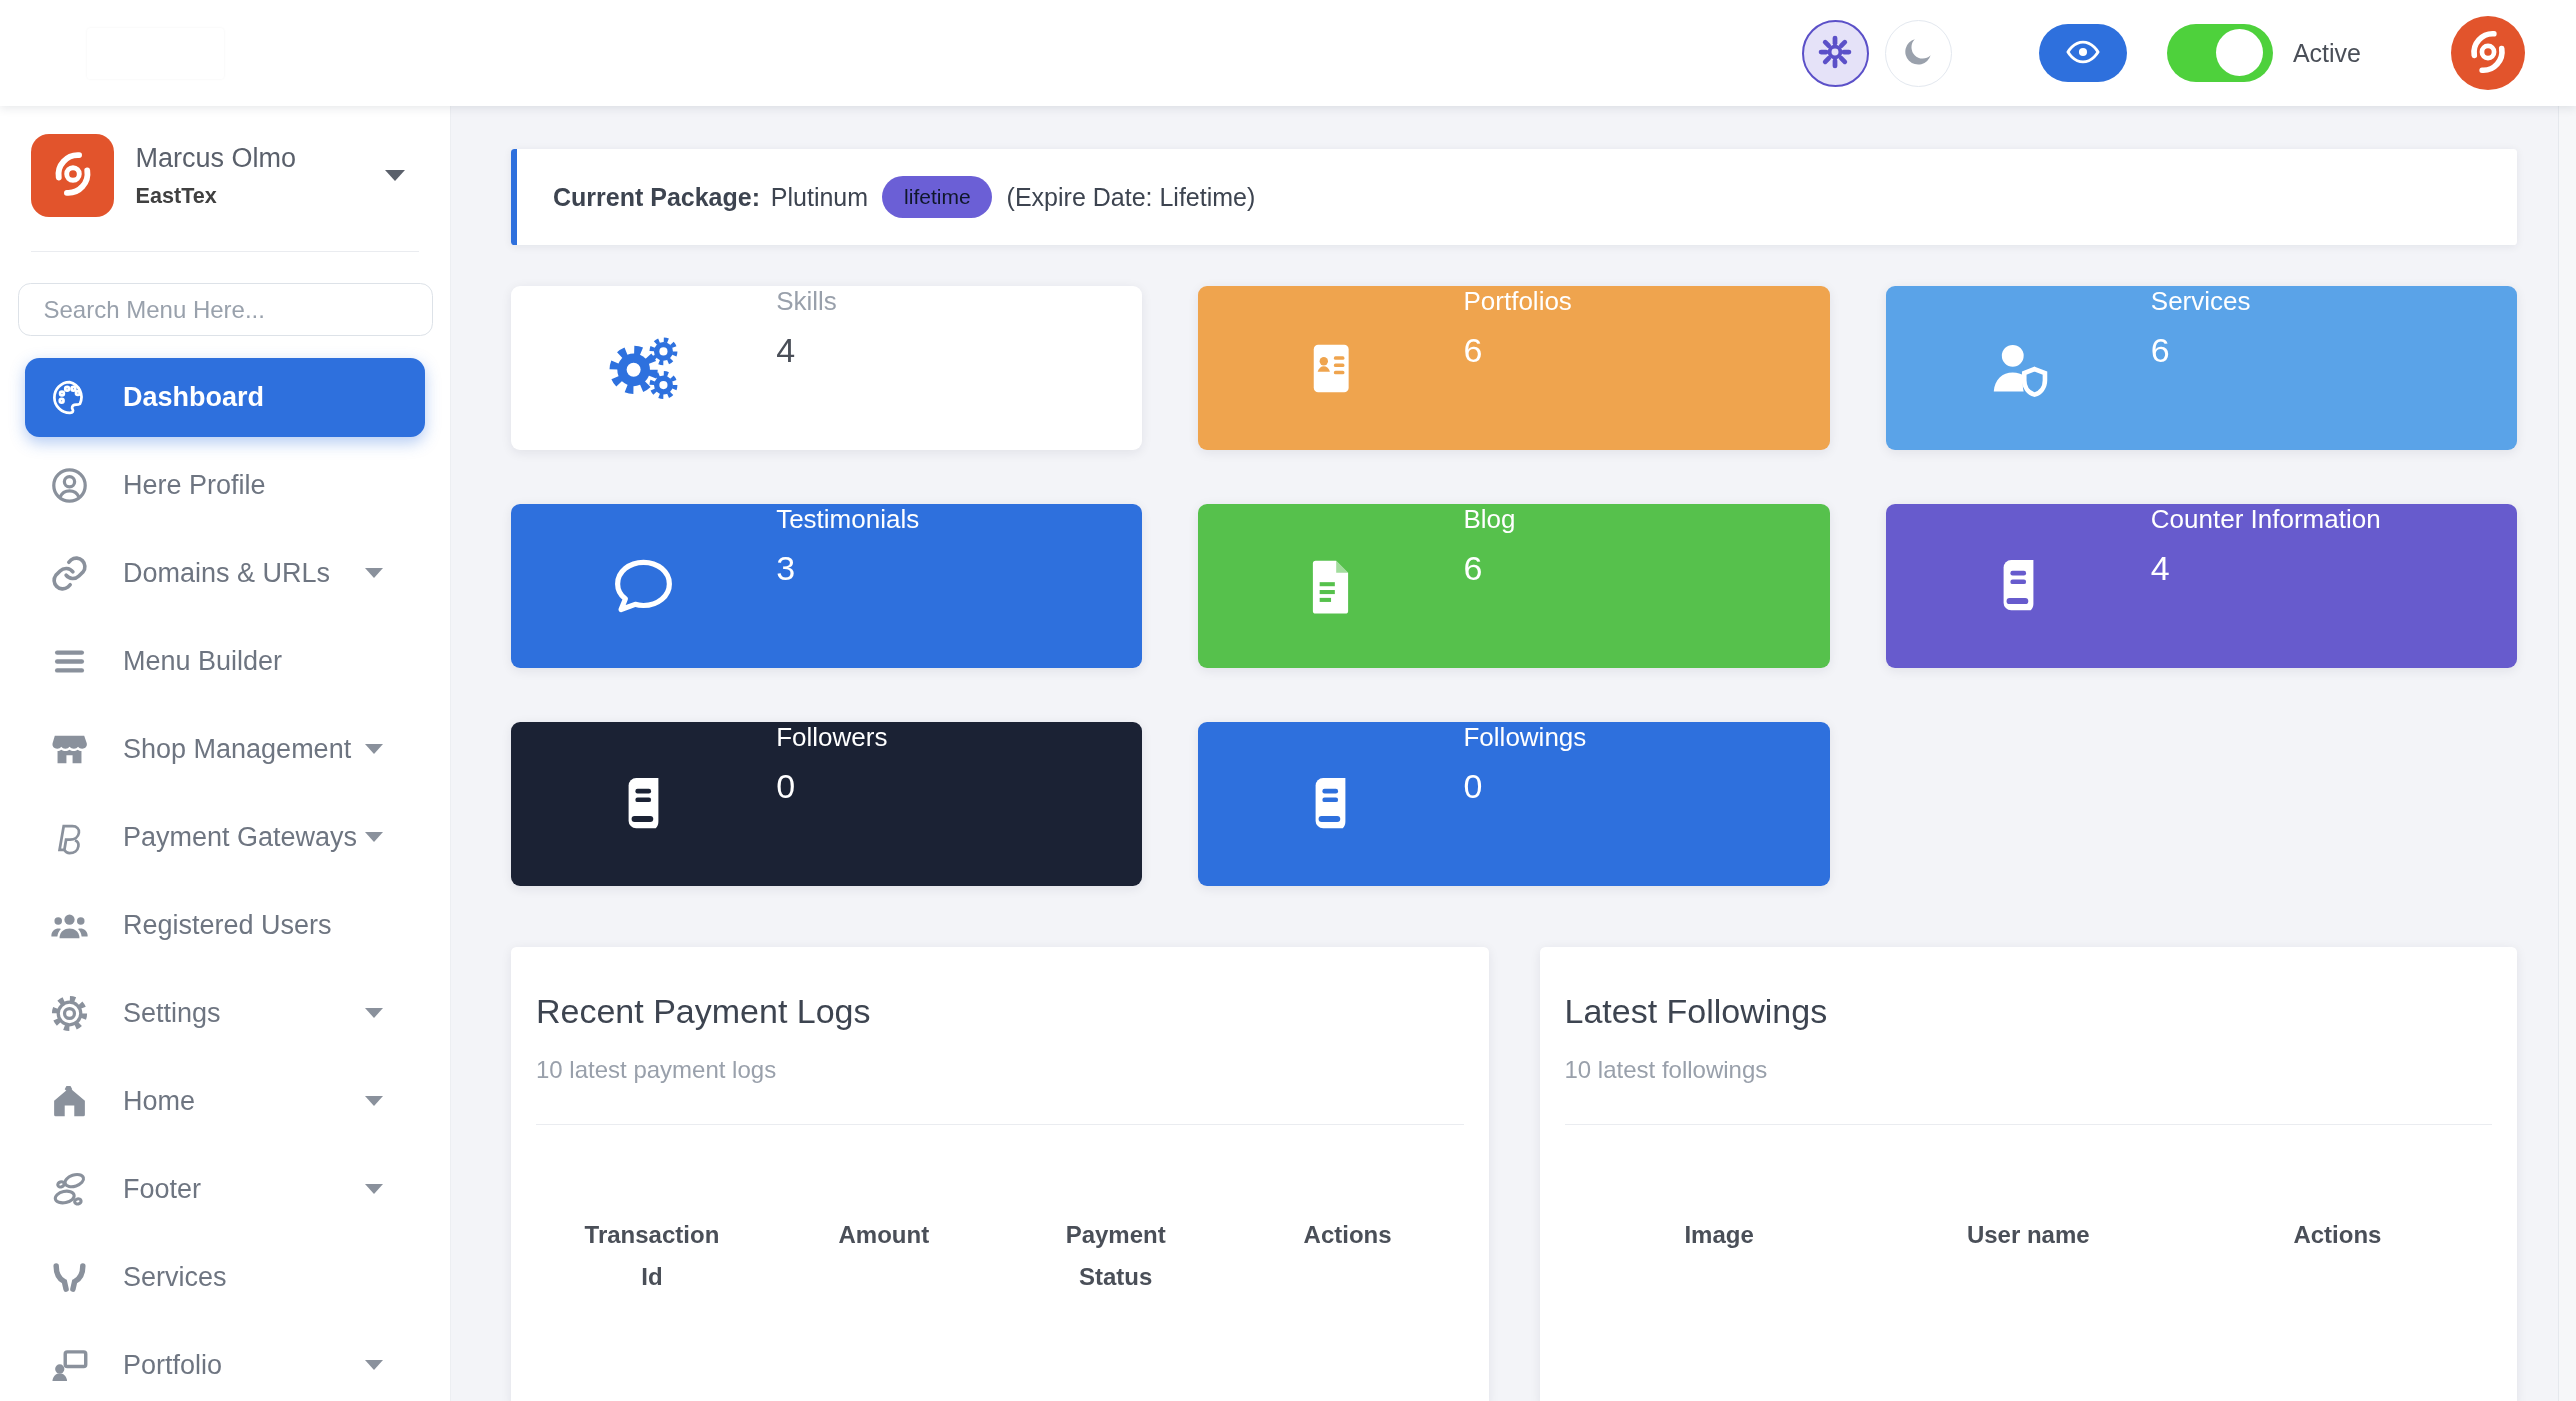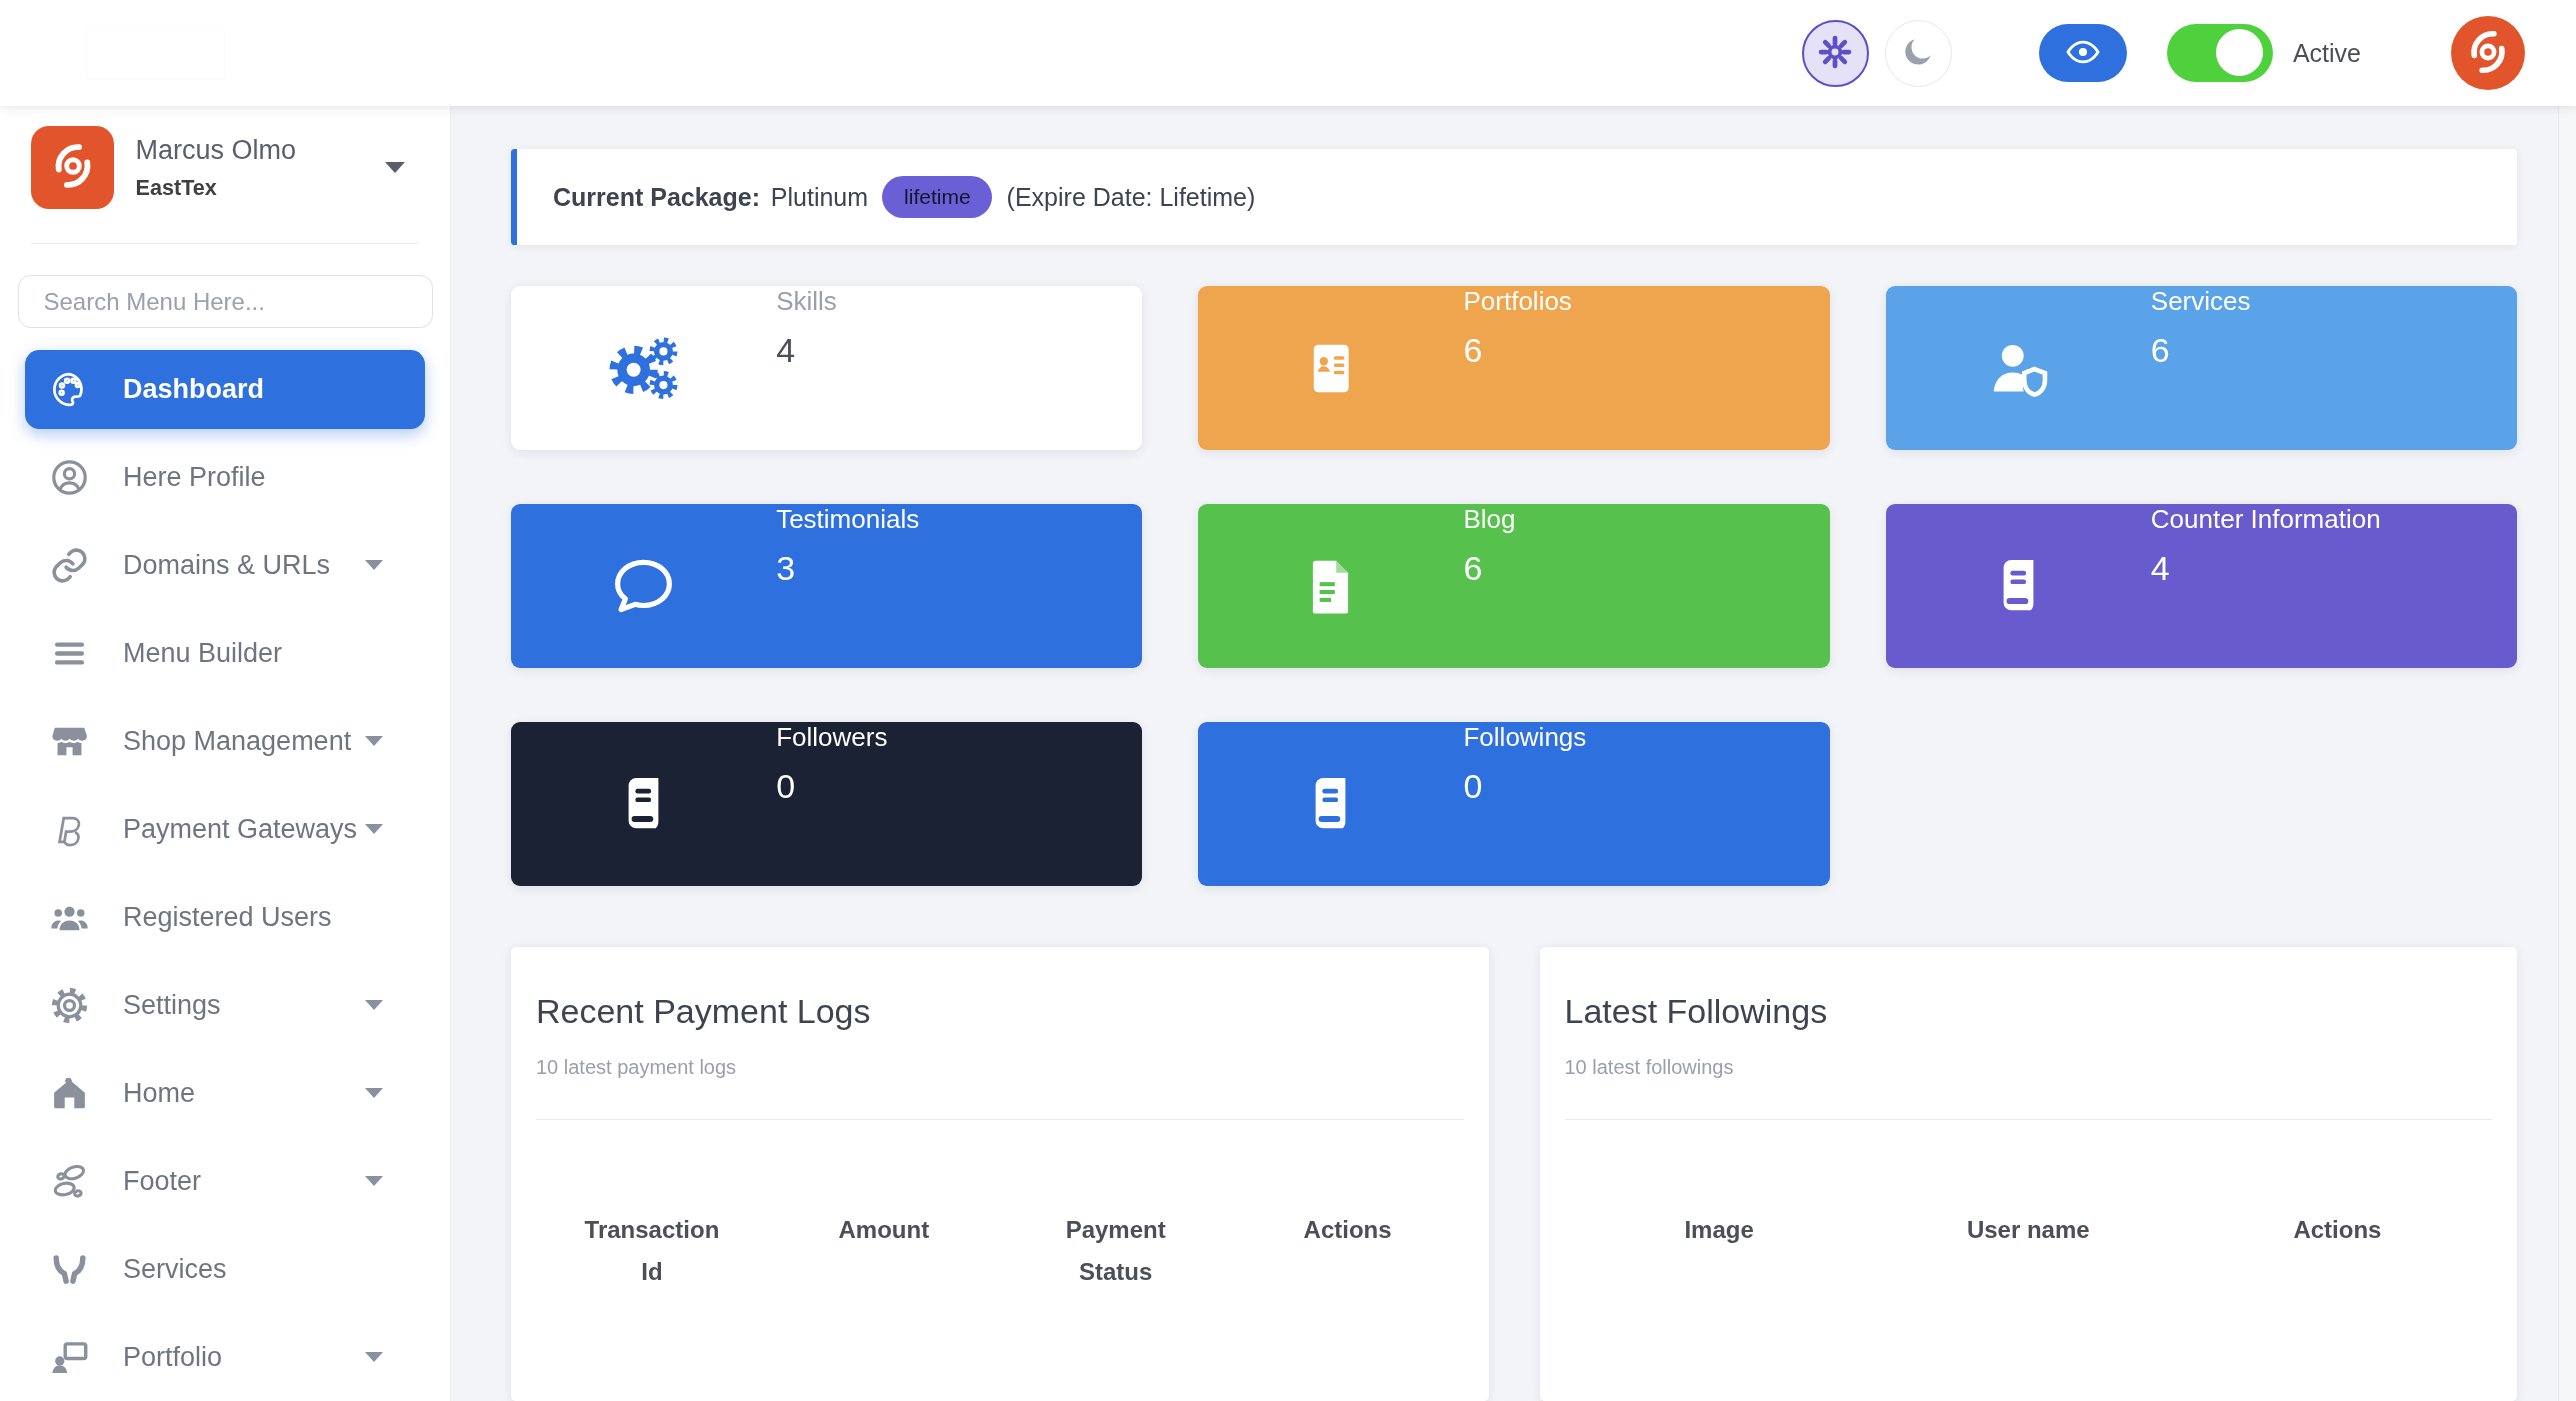--- a/index.html
+++ b/index.html
@@ -35,21 +35,21 @@
     margin-left:40px; position:relative; cursor:pointer; }
   .toggle .knob{ position:absolute; top:5.4px; left:49px; width:47px; height:47px;
     border-radius:50%; background:#fff; }
   .active-label{ margin-left:20px; font-size:25px; color:#4a4f58; }
   .brand-btn{ width:74px; height:74px; border-radius:50%; background:var(--brand);
     margin-left:90px; display:flex; align-items:center; justify-content:center; color:#fff; }
 
   
   .sidebar{
     position:fixed; top:106px; left:0; bottom:0; width:451px; background:#fff;
-    border-right:1.8px solid #eceef2; z-index:10; padding-top:20px;
+    border-right:1.8px solid #eceef2; z-index:10; padding-top:28px;
   }
   .profile{ display:flex; align-items:center; padding:0 31px; cursor:pointer; }
   .avatar{ width:83px; height:83px; border-radius:18px; background:var(--brand);
     display:flex; align-items:center; justify-content:center; color:#fff; flex:none; }
   .p-names{ margin-left:21.6px; display:flex; flex-direction:column; gap:9px; }
   .p-name{ font-size:27px; color:#5a606b; }
   .p-company{ font-size:21.6px; font-weight:bold; color:#404040; }
   .caret{ width:0; height:0; border-left:10px solid transparent;
     border-right:10px solid transparent; border-top:11.7px solid #5a606b; }
   .profile .caret{ margin-left:auto; margin-right:14.4px; }
@@ -98,21 +98,21 @@
   .card.lightblue{ background:var(--lblue); --bg:var(--lblue); }
   .card.blue{ background:var(--blue); --bg:var(--blue); }
   .card.green{ background:var(--green); --bg:var(--green); }
   .card.purple{ background:var(--purple); --bg:var(--purple); }
   .card.dark{ background:var(--dark); --bg:var(--dark); }
 
   .panels{ margin-top:61px; display:grid; grid-template-columns:1fr 1fr; gap:51px; }
   .panel{ background:#fff; border-radius:5.4px; box-shadow:0 2.7px 10.8px rgba(20,30,50,.08);
     padding:45px 25px 108px; min-height:415px; }
   .panel-title{ font-size:34px; font-weight:400; color:var(--txt); }
-  .panel-sub{ margin-top:25px; font-size:20px; color:var(--muted); }
+  .panel-sub{ margin-top:25px; font-size:24px; color:var(--muted); }
   .panel-hr{ border:none; border-top:1.8px solid #eaecf0; margin-top:40px; }
   .thead{ margin-top:65px; display:grid; text-align:center; font-weight:bold;
     font-size:24px; color:#4a4f58; line-height:1.75; }
   .thead.cols4{ grid-template-columns:repeat(4,1fr); }
   .thead.cols3{ grid-template-columns:repeat(3,1fr); }
   .th span{ display:inline-block; max-width:161px;margin-top:24px; }
 
   .scroll-track{ position:fixed; top:106px; right:0; width:18px; bottom:0;
     background:#f6f7f9; border-left:0.9px solid #e5e8ed; z-index:15; }
 </style>

